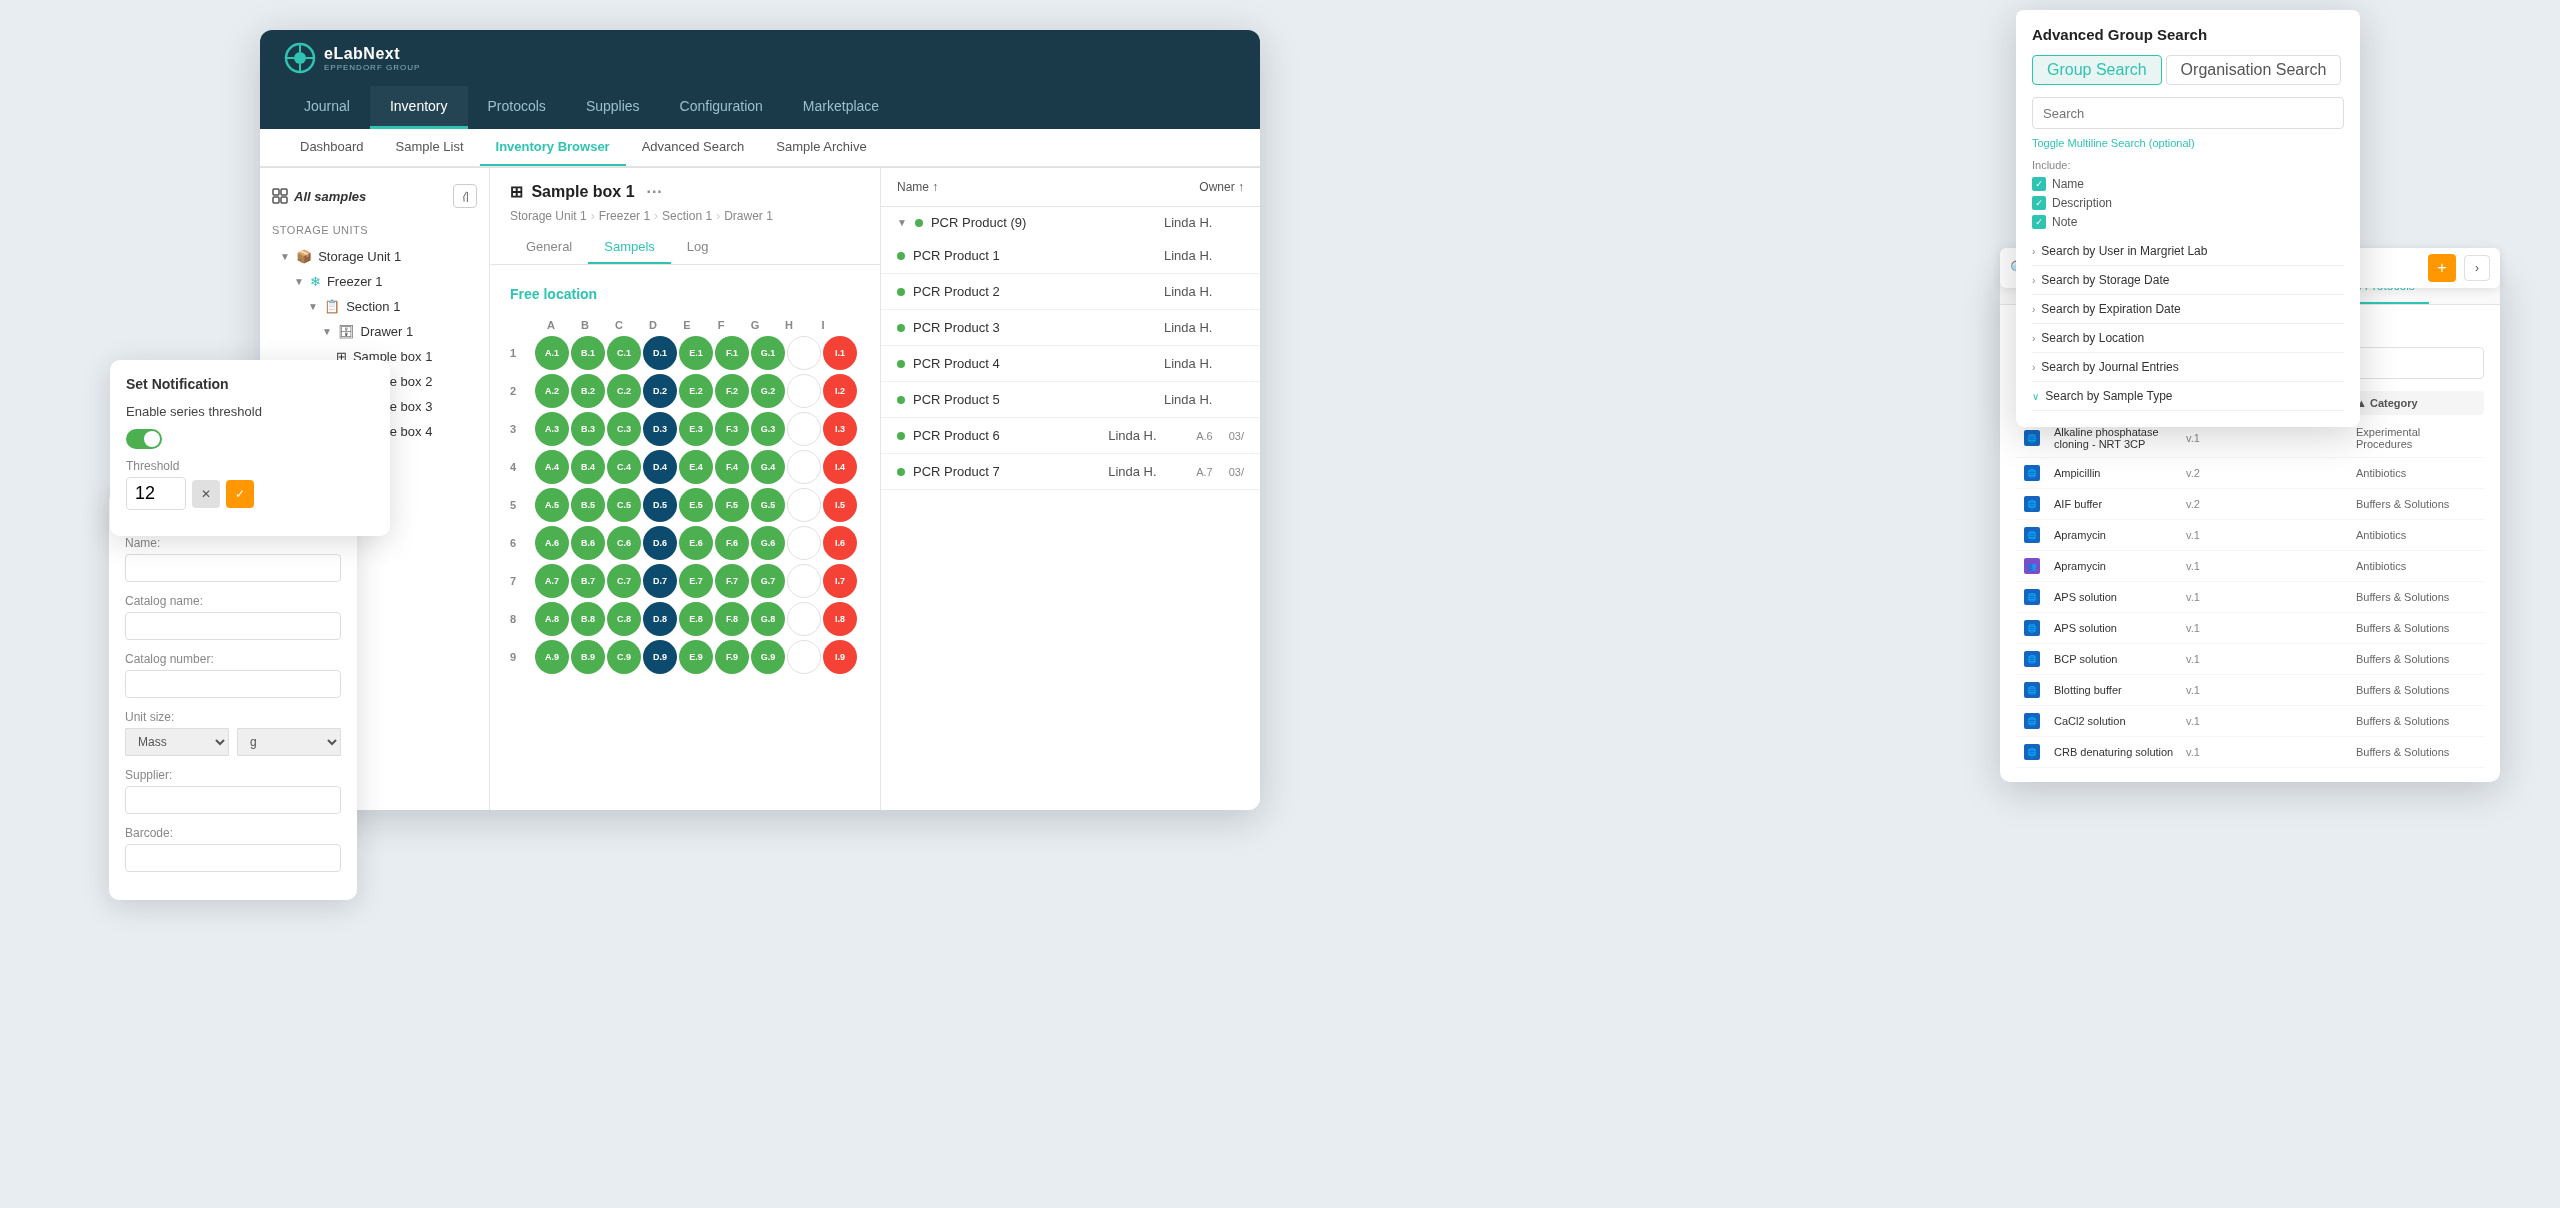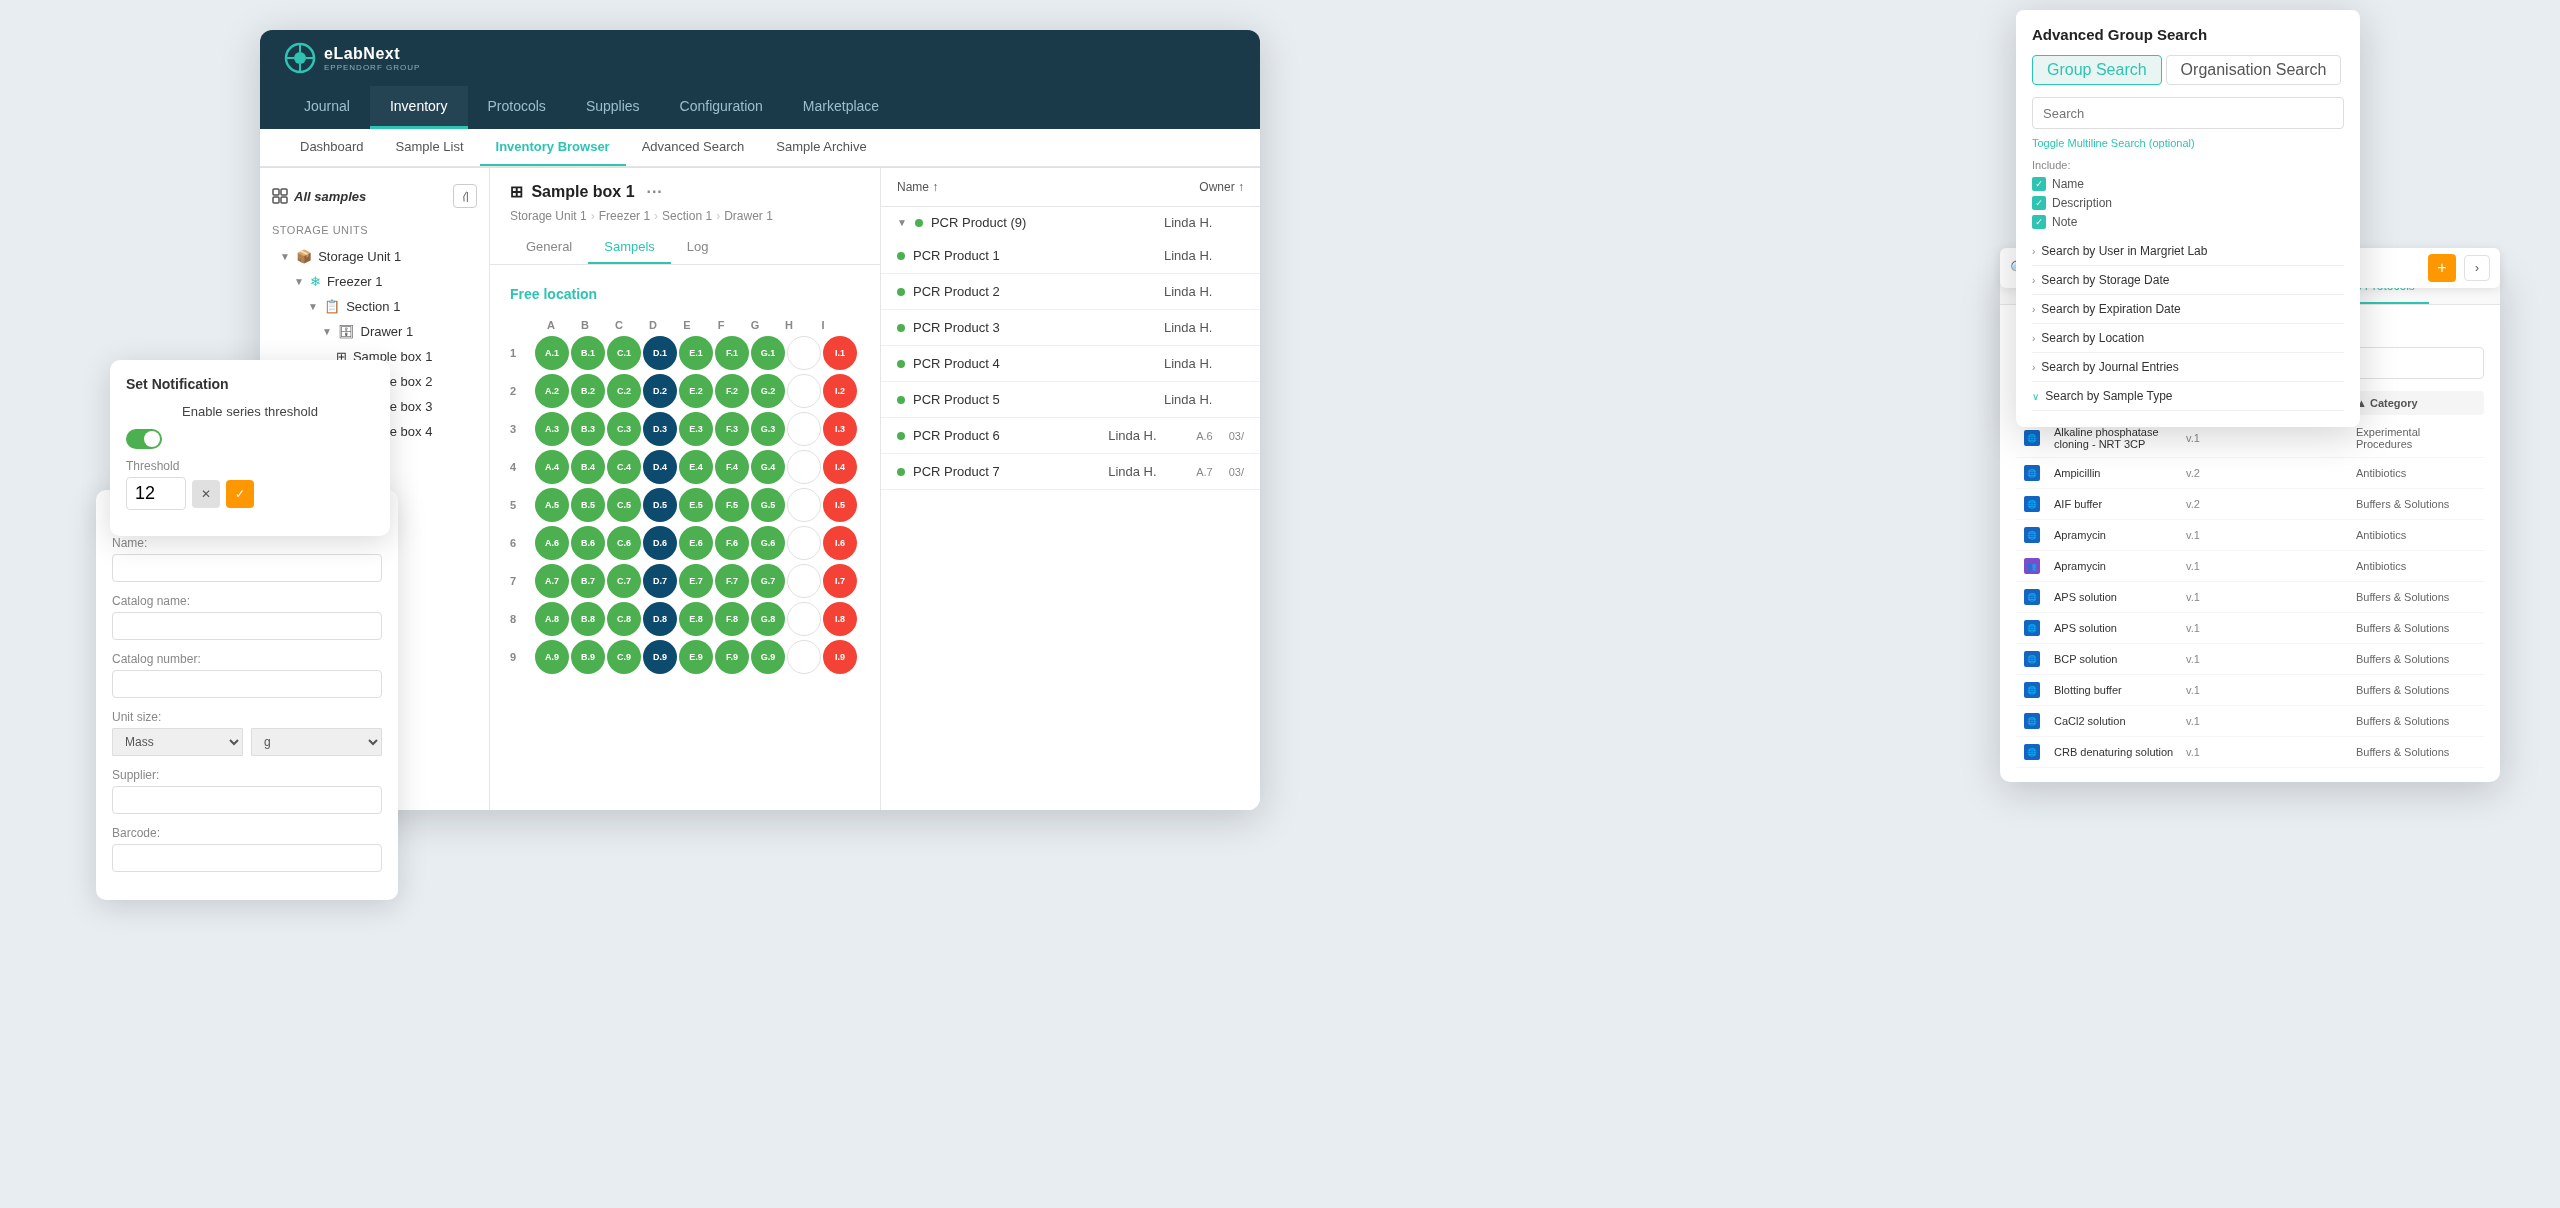--- a/index.html
+++ b/index.html
@@ -402,21 +402,21 @@
     .notif-title {
       font-size: 14px;
       font-weight: 600;
       color: #333;
       margin-bottom: 12px;
     }
 
     .notif-row {
       display: flex;
       align-items: center;
-      justify-content: center;
+      justify-content: flex-start;
       margin-bottom: 10px;
     }
 
     .notif-label {
       font-size: 13px;
       color: #444;
     }
 
     .toggle {
       width: 36px;
@@ -474,23 +474,23 @@
       cursor: pointer;
       border: none;
     }
 
     .btn-cancel { background: #e0e0e0; color: #555; }
     .btn-confirm { background: #ff9800; color: #fff; }
 
     
     .catalog-panel {
       position: absolute;
-      left: 96px;
+      left: 109px;
       top: 490px;
-      width: 302px;
+      width: 248px;
       background: #fff;
       border-radius: 10px;
       box-shadow: 0 6px 30px rgba(0,0,0,0.15);
       padding: 16px;
       z-index: 99;
     }
 
     .catalog-title {
       font-size: 14px;
       font-weight: 600;

